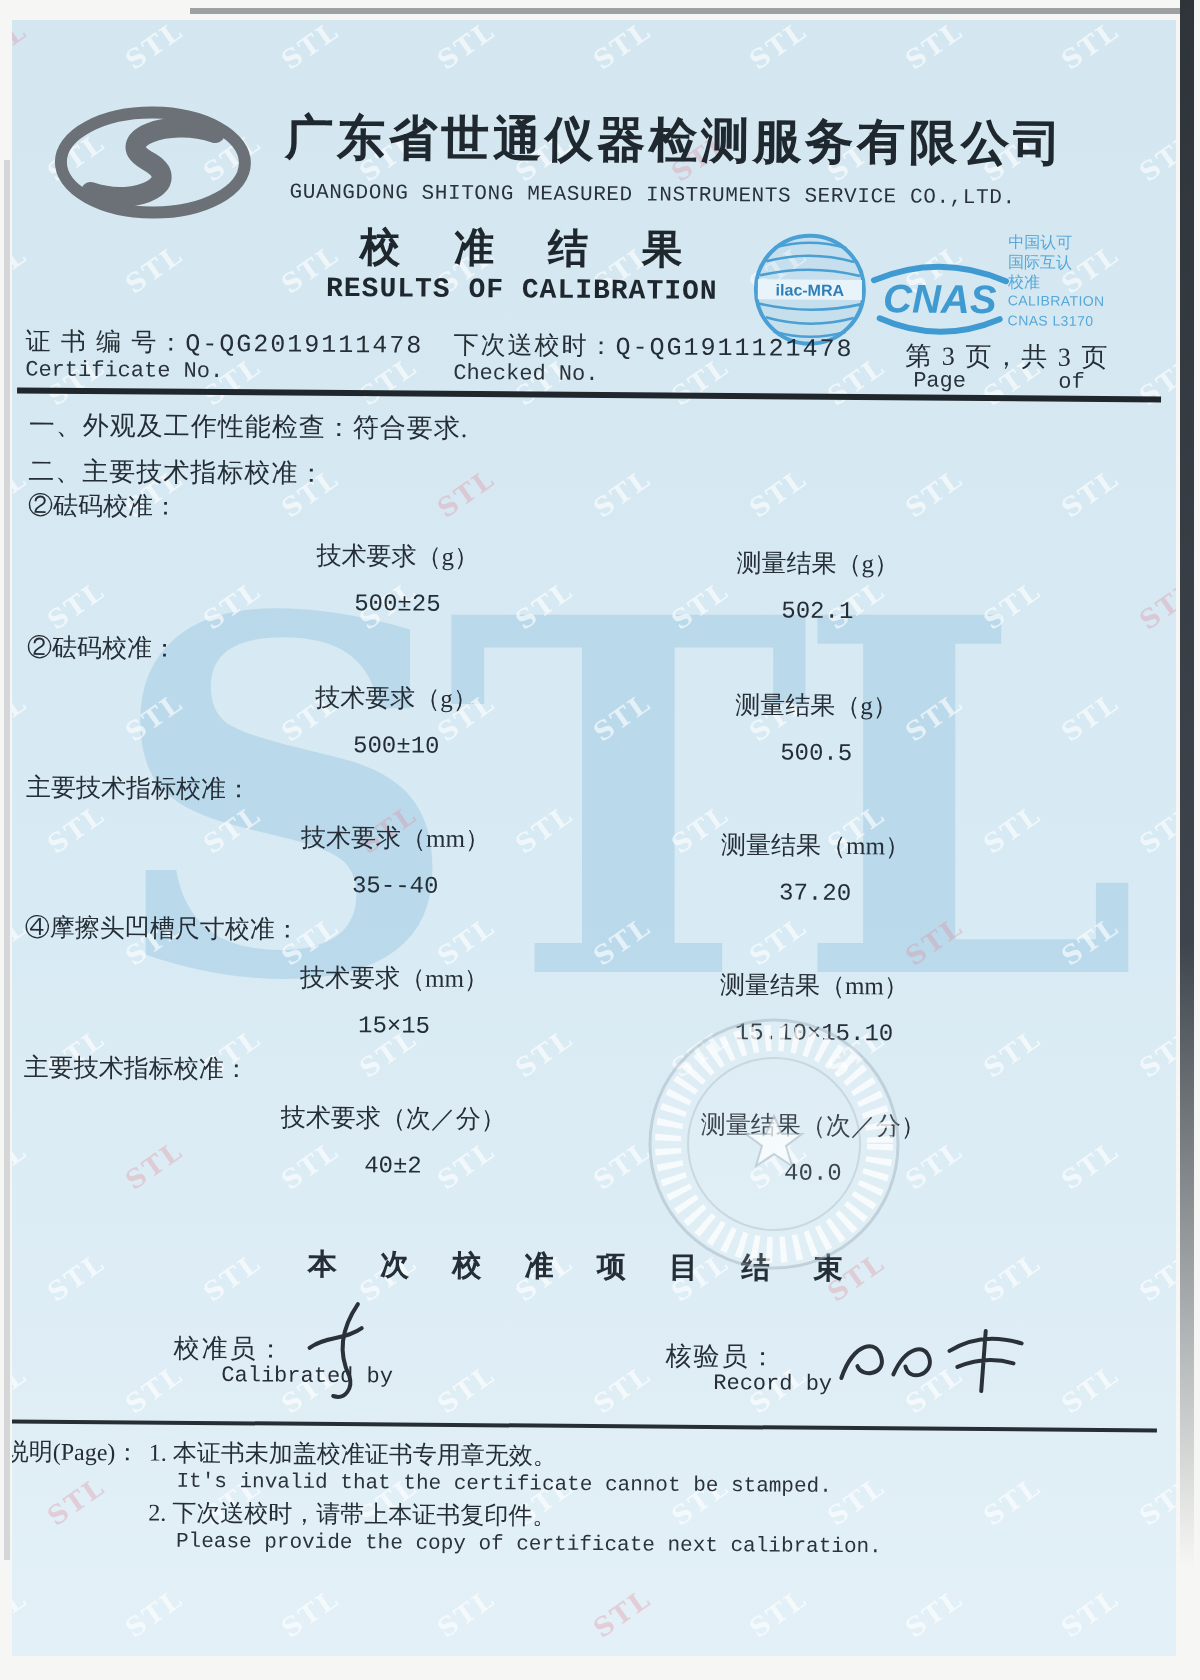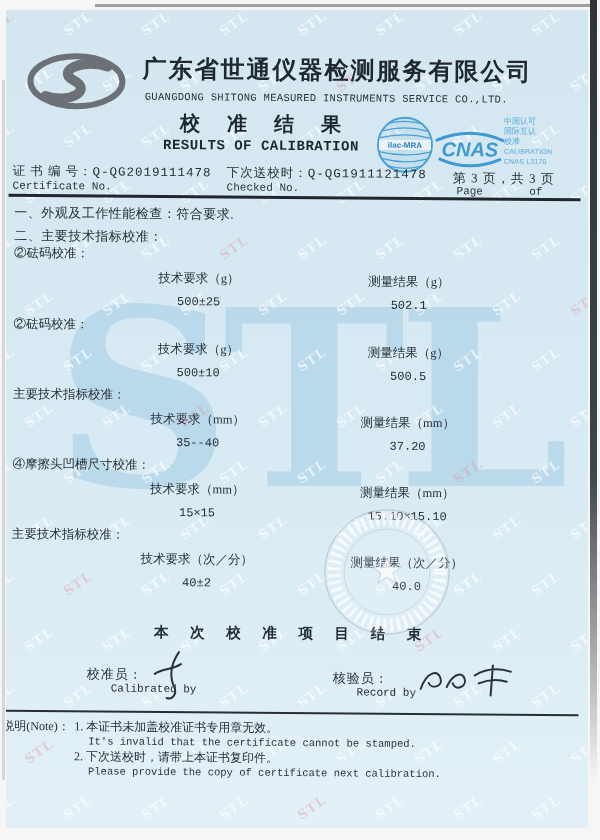--- a/index.html
+++ b/index.html
@@ -287,21 +287,21 @@
       <div class="abs sig-label" style="left:332px;top:659px">核验员：</div>
       <div class="abs sig-en mono" style="left:332px;top:676px">Record by</div>
       <svg class="abs" style="left:418px;top:650px" width="100" height="40" viewBox="0 0 100 40">
         <path d="M2 28 C8 10 20 8 22 18 C24 26 12 28 10 22" fill="none" stroke="#2a3138" stroke-width="2" stroke-linecap="round"></path>
         <path d="M28 26 C34 12 44 10 46 18 C48 26 36 30 34 22" fill="none" stroke="#2a3138" stroke-width="2" stroke-linecap="round"></path>
         <path d="M56 14 Q72 4 92 10 M74 4 L72 34 M60 22 Q74 16 88 20" fill="none" stroke="#2a3138" stroke-width="2" stroke-linecap="round"></path>
       </svg>
 
       <div class="abs rule2"></div>
 
-      <div class="abs note-lbl" style="left:2px;top:710px">说明(Note)：</div>
+      <div class="abs note-lbl" style="left:2px;top:710px">说明(Page)：</div>
       <div class="abs note-cn" style="left:74px;top:710px">1. 本证书未加盖校准证书专用章无效。</div>
       <div class="abs note-en mono" style="left:88px;top:727px">It's  invalid that the certificate cannot be stamped.</div>
       <div class="abs note-cn" style="left:74px;top:740px">2. 下次送校时，请带上本证书复印件。</div>
       <div class="abs note-en mono" style="left:88px;top:757px">Please provide the copy of certificate next calibration.</div>
     </div>
 
     <svg id="stamp" width="134" height="134" viewBox="0 0 134 134">
       <circle cx="67" cy="67" r="62" fill="rgba(255,255,255,.12)" stroke="rgba(150,168,182,.45)" stroke-width="1.5"></circle>
       <circle cx="67" cy="67" r="53" fill="none" stroke="rgba(255,255,255,.85)" stroke-width="13" stroke-dasharray="3 4"></circle>
       <circle cx="67" cy="67" r="43" fill="none" stroke="rgba(150,168,182,.35)" stroke-width="1"></circle>

